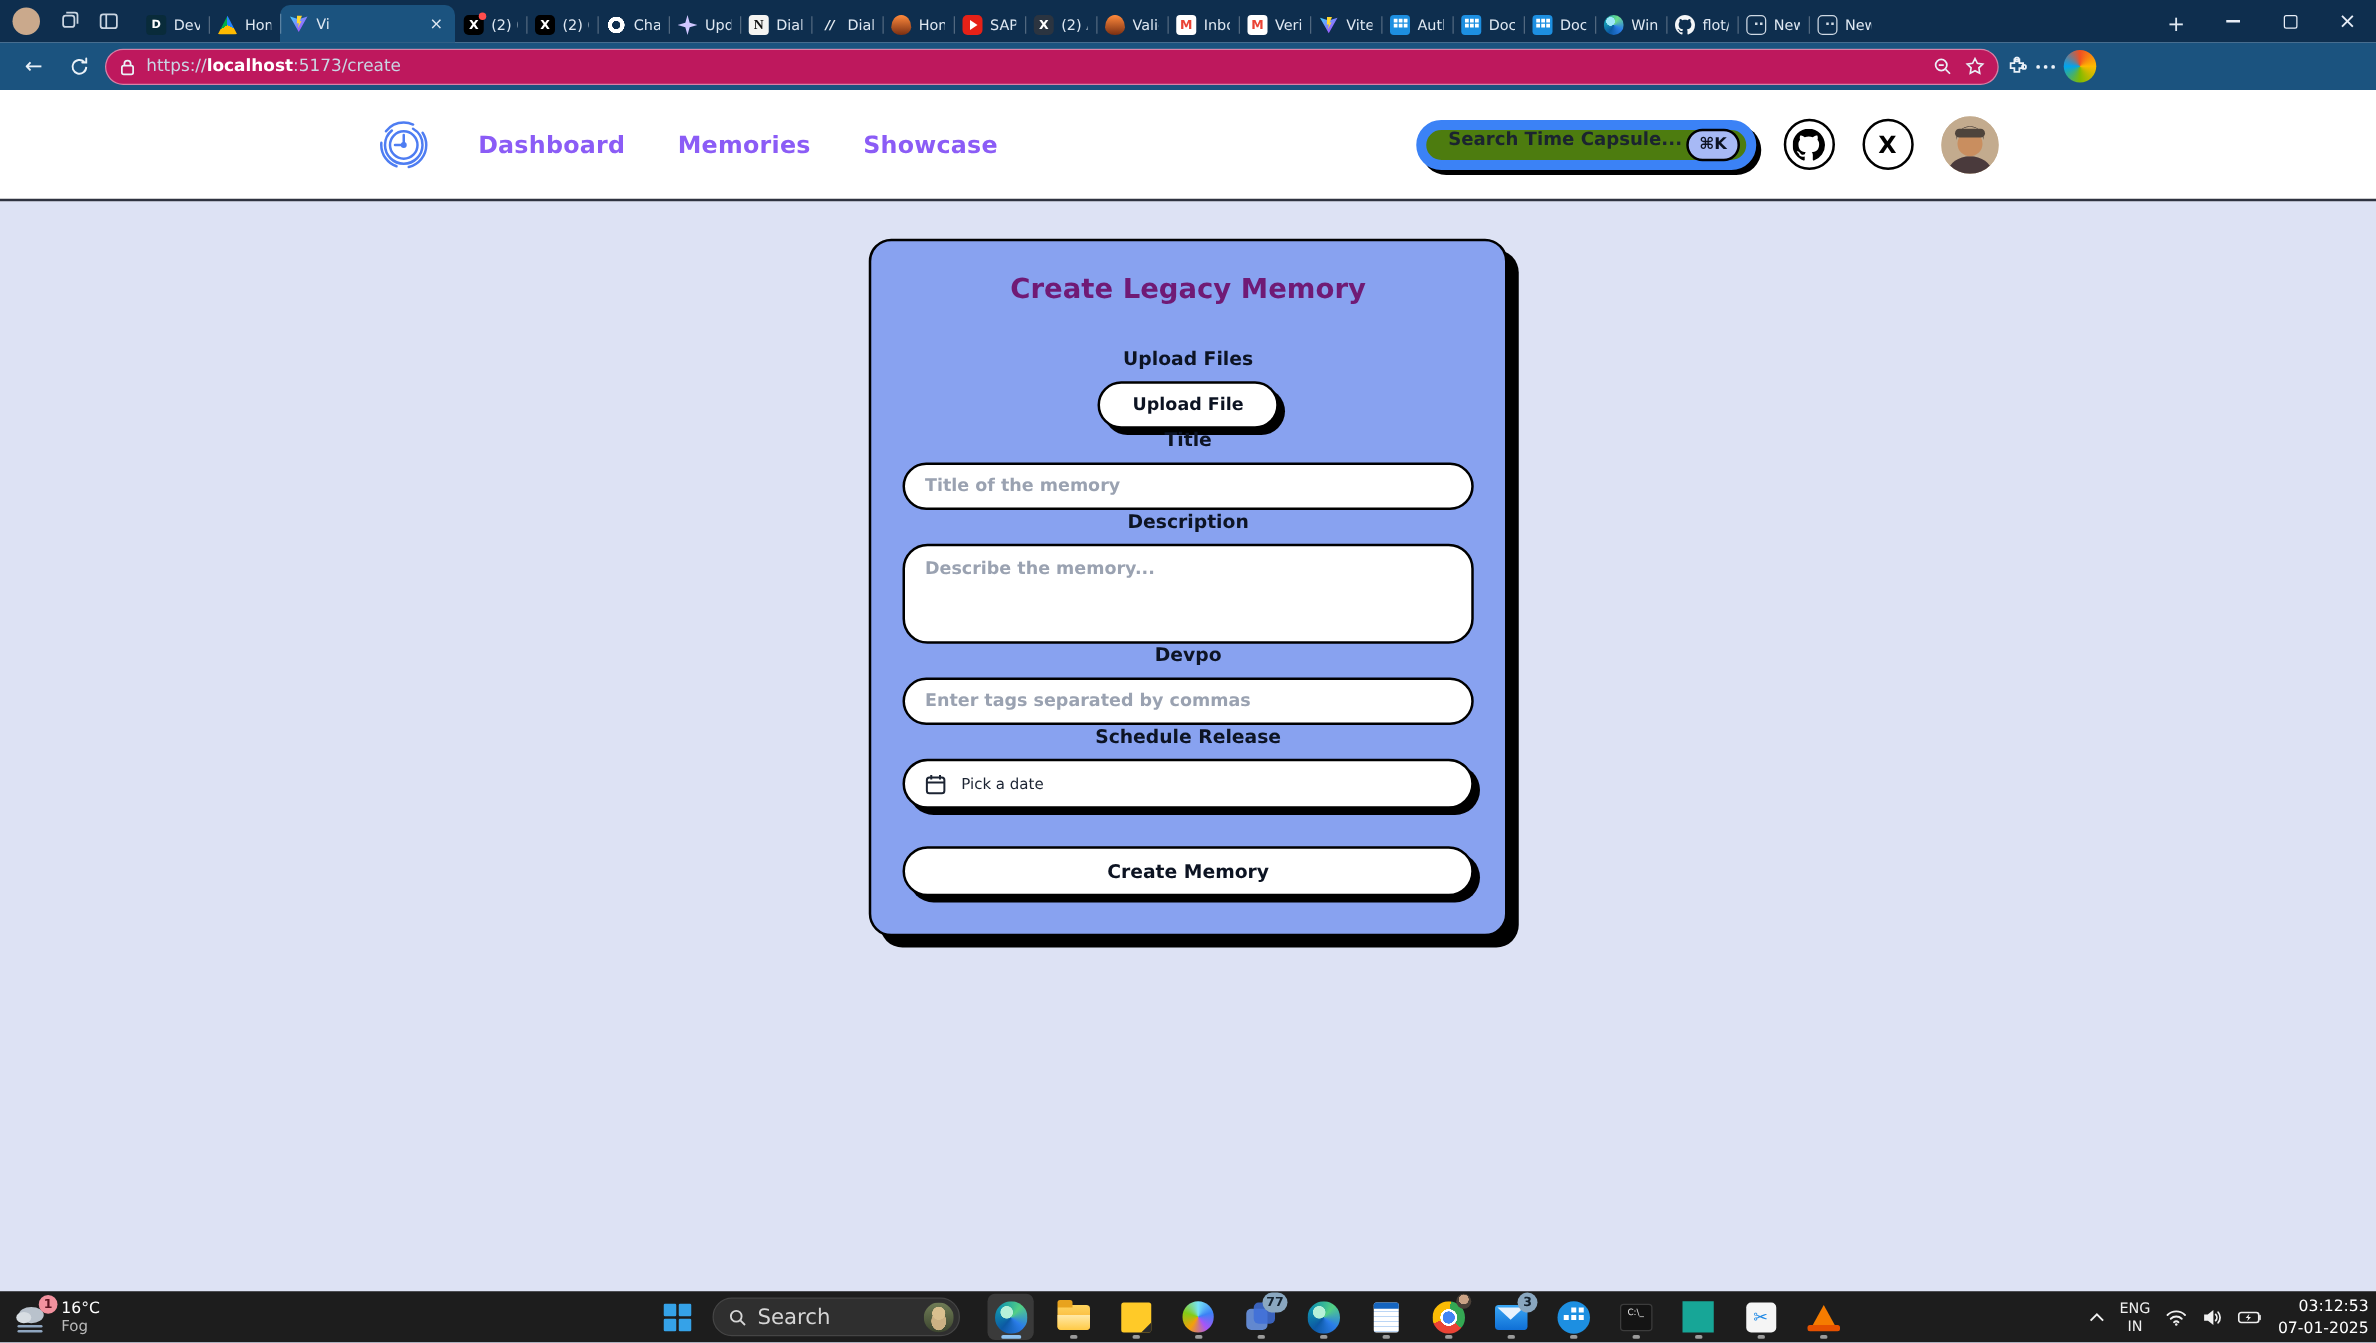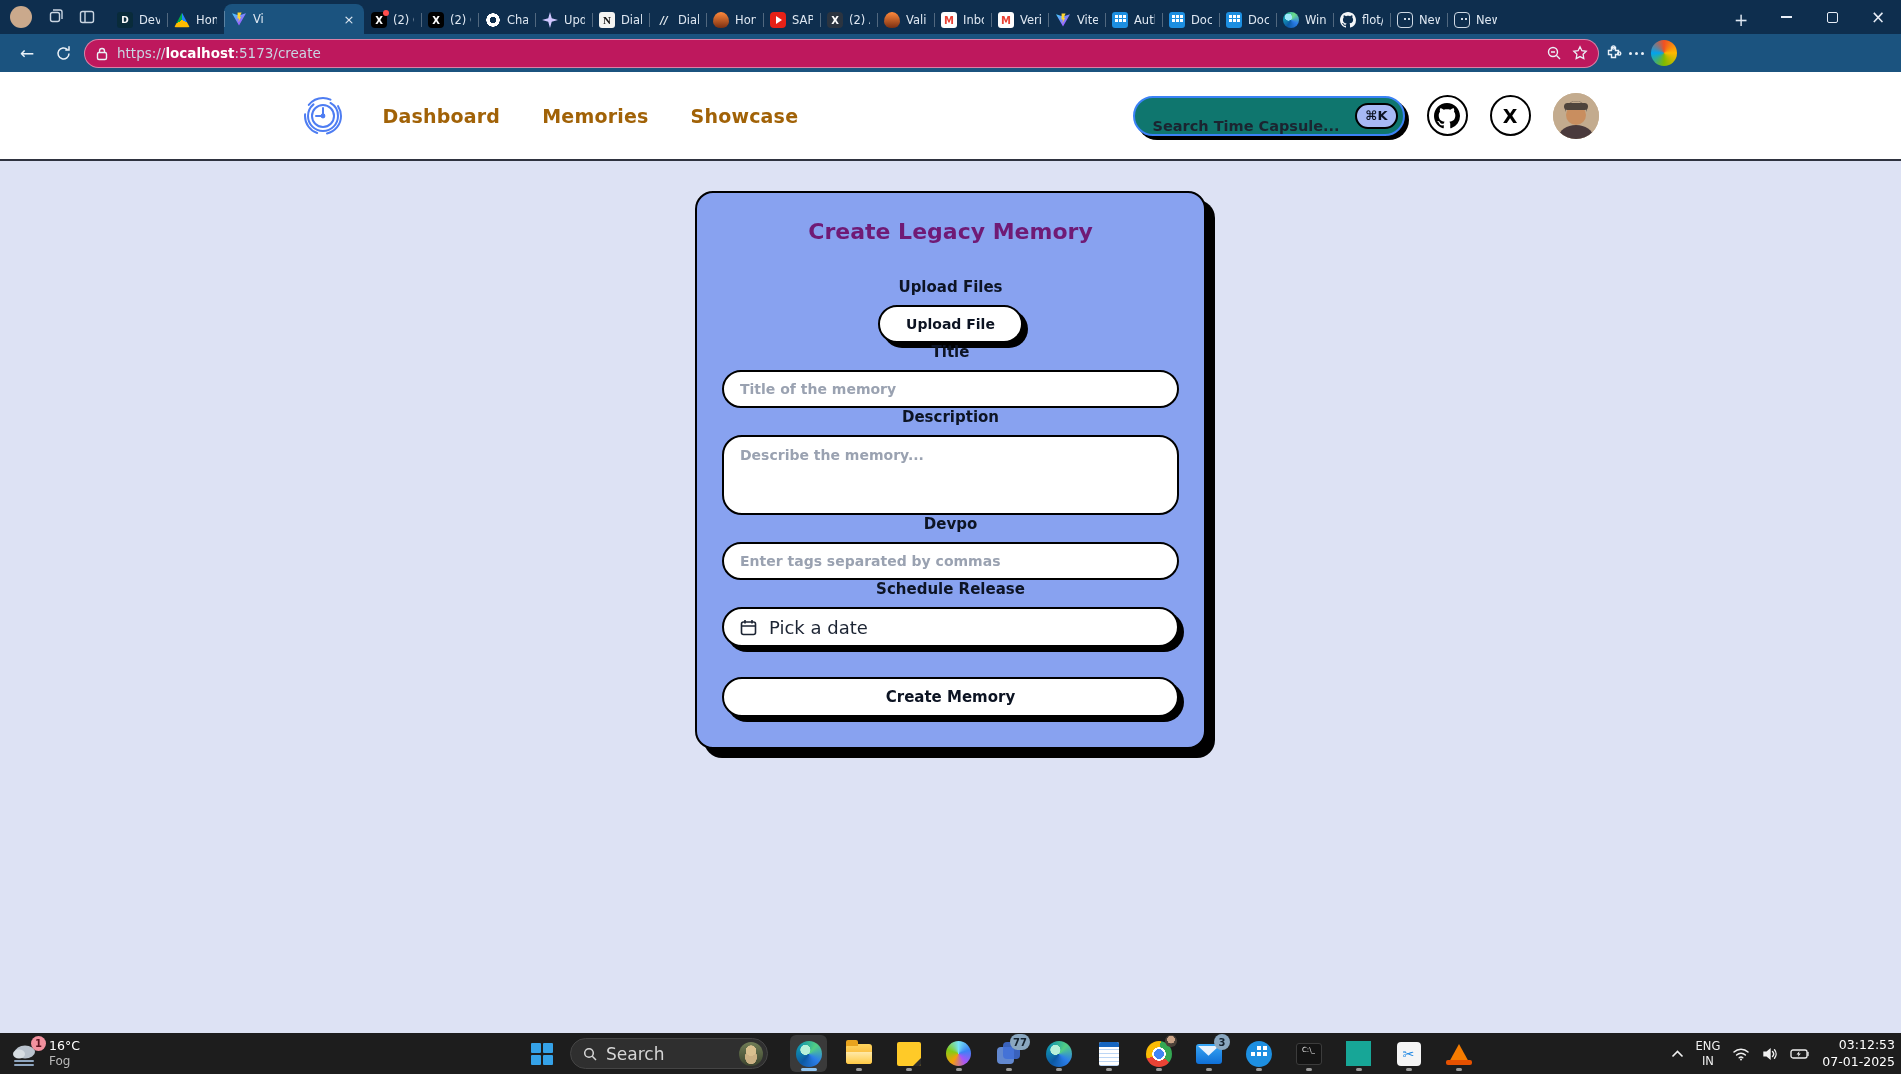--- a/index.html
+++ b/index.html
@@ -61,24 +61,24 @@
   .addr-text b{color:#fff;font-weight:700}
   .addr-right{display:flex;align-items:center;gap:10px;margin-left:auto}
   .toolbar svg{display:block}
 
   
   .page{position:absolute;top:72px;left:0;right:0;bottom:41px;background:#dde2f4;overflow:hidden}
   .site-nav{height:89px;background:#fff;border-bottom:2px solid rgba(10,15,30,.85);display:flex;align-items:center}
   .site-nav-inner{width:1296px;margin:0 auto;display:flex;align-items:center}
   .logo-wrap{width:40px;height:40px;flex:none;margin-right:40px;display:flex;align-items:center;justify-content:center}
   .nav-links{display:flex;align-items:center;gap:42px}
-  .nav-link{font-size:19px;font-weight:700;color:#a16207;letter-spacing:.2px;cursor:pointer}
+  .nav-link{font-size:19px;font-weight:700;color:#8b5cf6;letter-spacing:.2px;cursor:pointer}
   .nav-right{margin-left:auto;display:flex;align-items:center;gap:22px}
-  .site-search{position:relative;width:272px;height:40px;border:2px solid #3b82f6;border-radius:20px;background:#0f766e;
-               box-shadow:4px 4px 0 #000;display:flex;align-items:flex-end;padding:0 46px 0 18px}
+  .site-search{position:relative;width:272px;height:40px;border:8px solid #3b82f6;border-radius:20px;background:#4d7c0f;
+               box-shadow:4px 4px 0 #000;display:flex;align-items:flex-start;padding:0 46px 0 18px}
   .site-search input{border:none;outline:none;width:100%;font-family:inherit;font-size:14.5px;font-weight:700;color:#111;background:transparent}
   .site-search input::placeholder{color:#1b2430;font-weight:700}
   .kbd-badge{position:absolute;right:5px;top:50%;transform:translateY(-50%);background:#a7b9f5;border:2px solid #000;
              border-radius:13px;height:26px;padding:0 8px;display:flex;align-items:center;font-size:13px;font-weight:700;color:#0c1222}
   .circle-ic{width:41px;height:41px;border-radius:50%;border:2.5px solid #000;background:#fff;display:flex;align-items:center;justify-content:center;cursor:pointer}
   .circle-ic.xlogo{font-weight:900;font-size:19px;color:#000}
   .nav-avatar{width:46px;height:46px;border-radius:50%;overflow:hidden;flex:none;cursor:pointer;background:#c9b294}
 
   
   .card{width:511px;margin:30px auto 0;background:#88a2f0;border:2px solid #000;border-radius:18px;
@@ -87,21 +87,21 @@
   .f-label{text-align:center;font-size:15px;font-weight:700;margin-bottom:9px;color:#0d1424}
   .pill-input{width:100%;height:38px;border:2px solid #000;border-radius:19px;background:#fff;padding:0 16px;
               font-family:inherit;font-size:14px;font-weight:600;color:#18202e;outline:none;display:block}
   .pill-input::placeholder,.pill-area::placeholder{color:#9aa2b1;font-weight:600}
   .pill-area{width:100%;height:80px;border:2px solid #000;border-radius:20px;background:#fff;padding:10px 16px;
              font-family:inherit;font-size:14px;font-weight:600;color:#18202e;outline:none;resize:none;display:block}
   .gap-sec{}
   .upload-row{display:flex;justify-content:center}
   .btn{border:2px solid #000;border-radius:20px;background:#fff;font-family:inherit;cursor:pointer;display:flex;align-items:center;justify-content:center}
   .upload-btn{height:38px;padding:0 26px;font-size:14px;font-weight:700;box-shadow:5px 5px 0 #000;color:#0c1322}
-  .date-btn{width:100%;height:40px;justify-content:flex-start;padding:0 16px;gap:12px;font-size:18px;font-weight:500;
+  .date-btn{width:100%;height:40px;justify-content:flex-start;padding:0 16px;gap:12px;font-size:12px;font-weight:500;
             box-shadow:5px 5px 0 #000;color:#1c2433;margin-top:0}
   .create-btn{width:100%;height:40px;font-size:15px;font-weight:700;box-shadow:5px 5px 0 #000;color:#0c1322;margin-top:30px}
 
   
   .taskbar{position:absolute;left:0;right:0;bottom:0;height:41px;background:#1d1d1d;color:#eee}
   .weather{position:absolute;left:10px;top:0;height:41px;display:flex;align-items:center;gap:9px;cursor:pointer}
   .weather-ic{position:relative;width:30px;height:28px}
   .weather-badge{position:absolute;right:-6px;top:-4px;width:15px;height:15px;border-radius:50%;background:#f2919e;
                  color:#5a1420;font-size:10px;font-weight:700;display:flex;align-items:center;justify-content:center}
   .weather-temp{font-size:12.5px;color:#fff;line-height:1.25}

